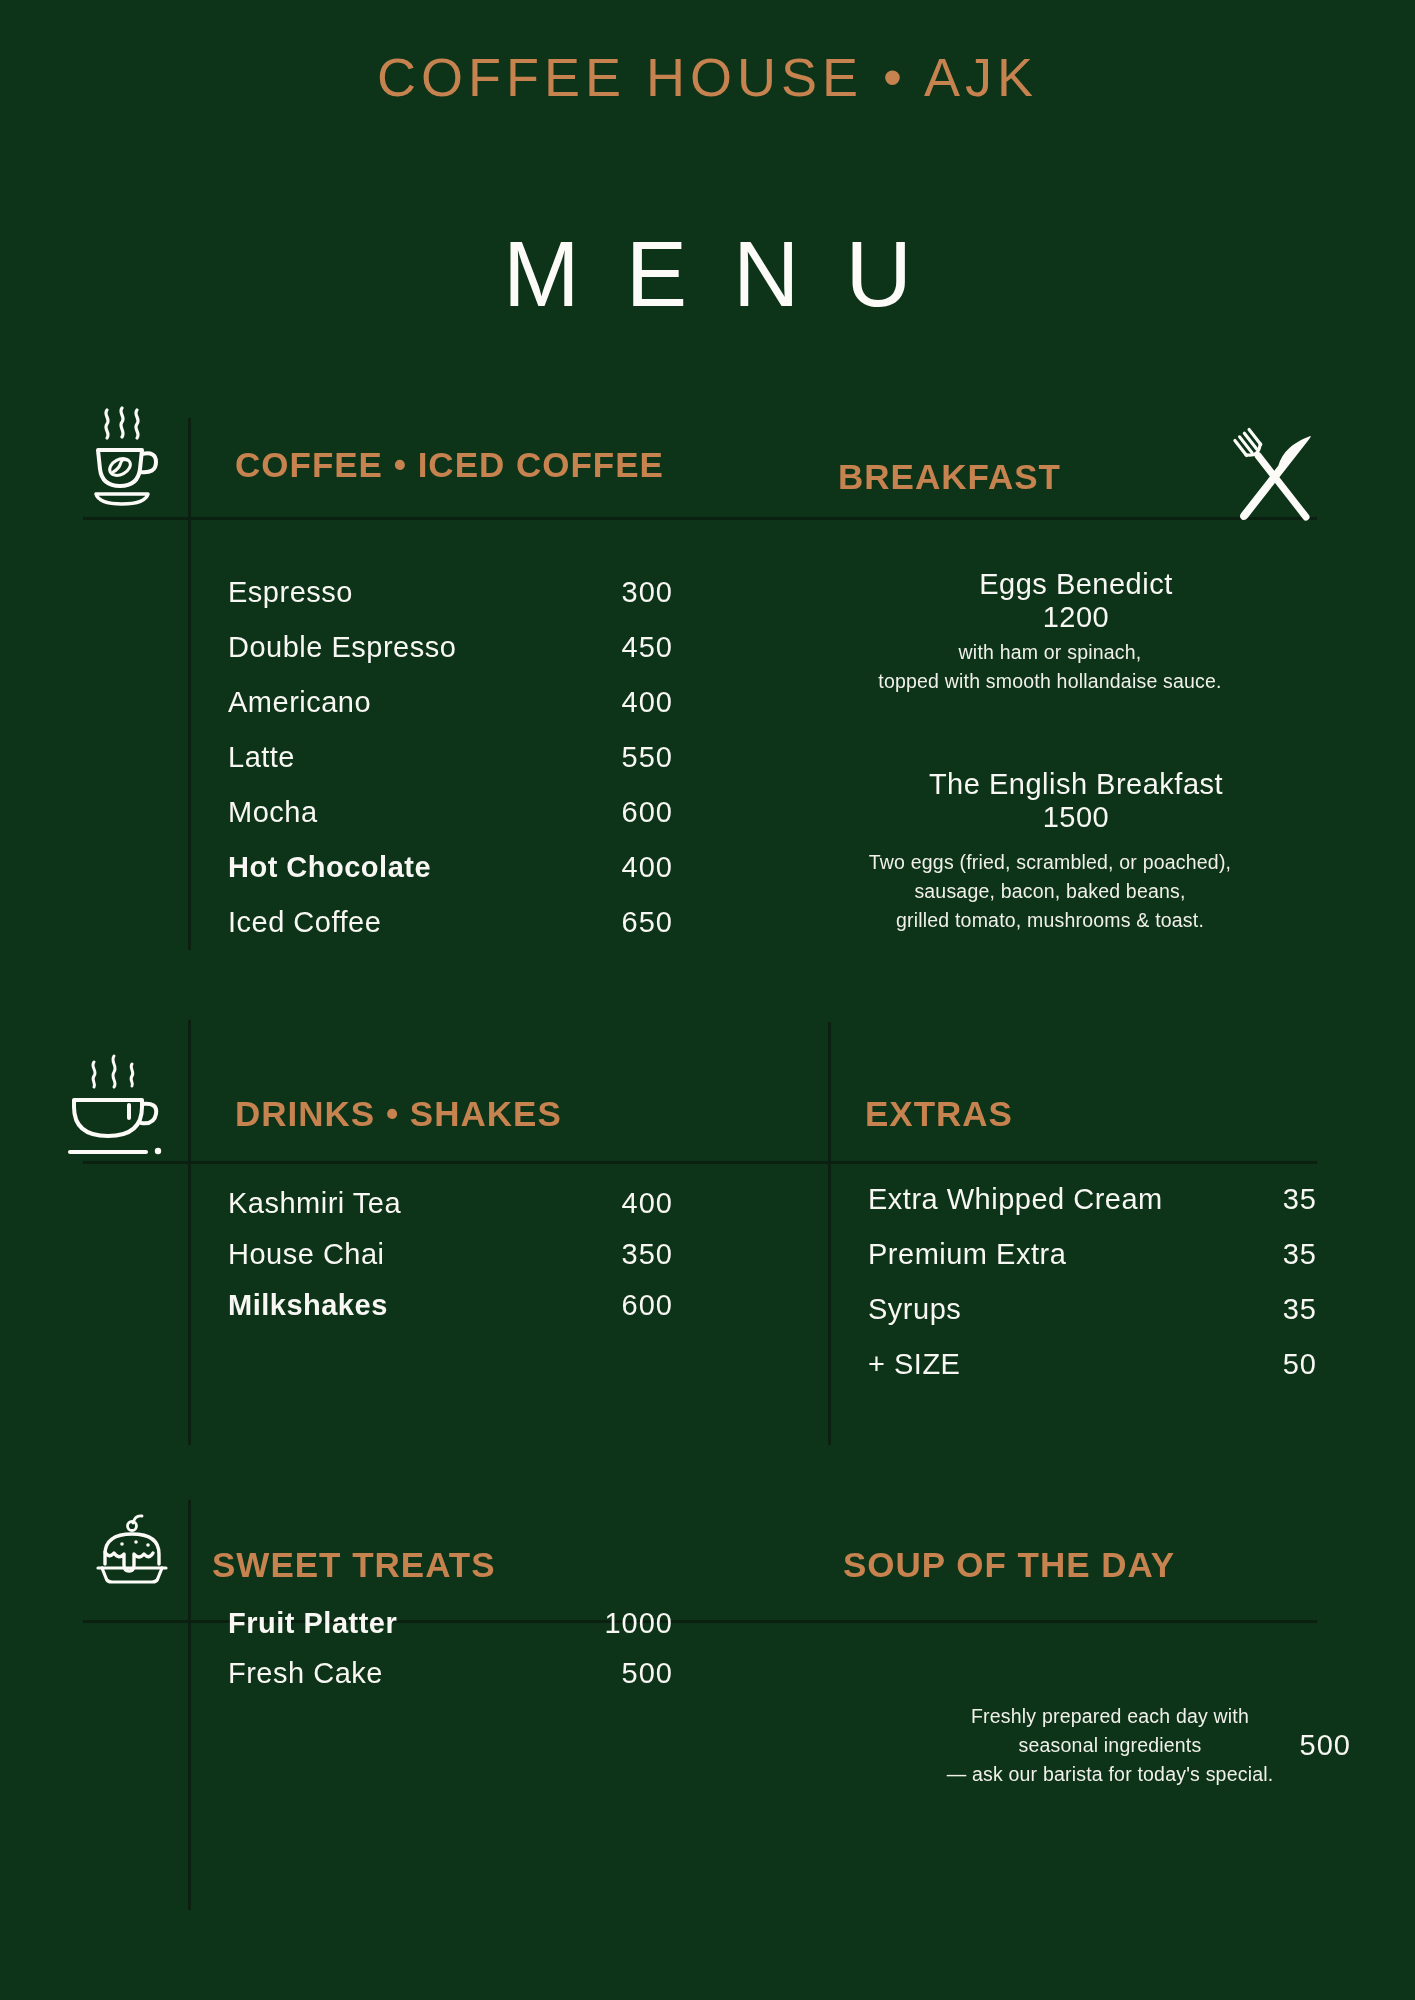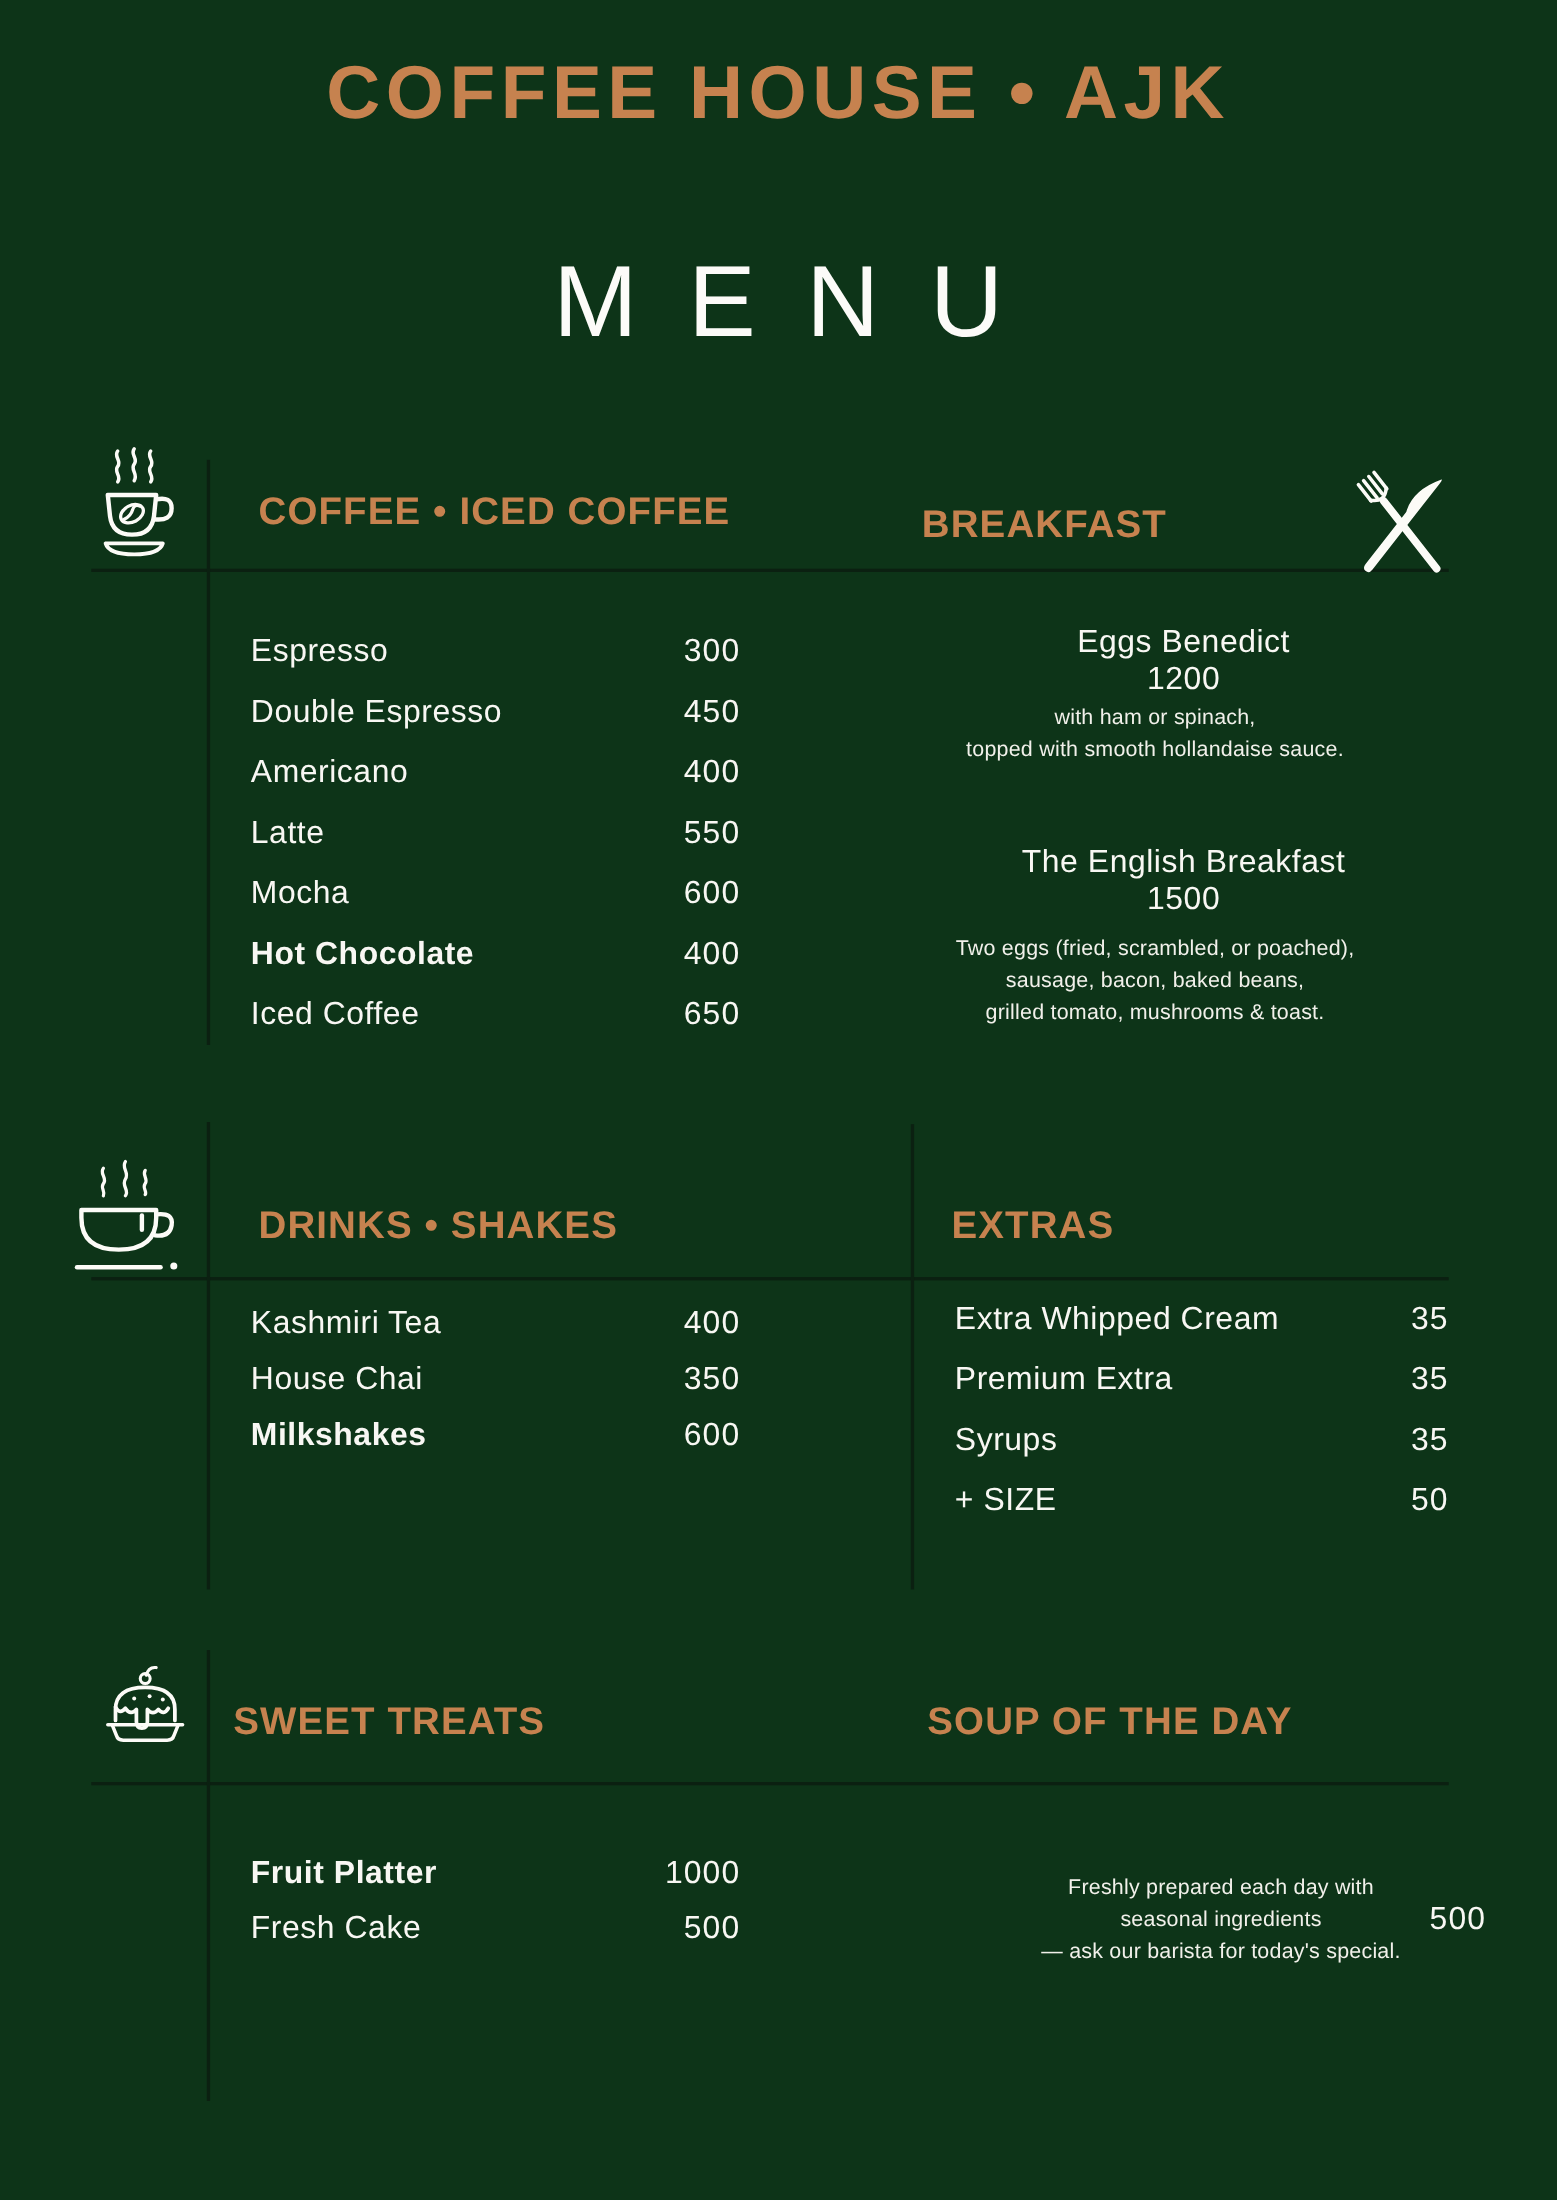--- a/index.html
+++ b/index.html
@@ -5,21 +5,21 @@
   html,body{margin:0;padding:0;}
   body{
     width:1415px;height:2000px;position:relative;overflow:hidden;
     background:#0D3418;
     font-family:"Liberation Sans", sans-serif;
   }
   .abs{position:absolute;}
   
   .page-title{
     top:50px;left:0;width:1415px;text-align:center;
-    color:#C6824F;font-size:68px;font-weight:700;letter-spacing:5px;line-height:1;
+    color:#C6824F;font-size:54px;font-weight:400;letter-spacing:5px;line-height:1;
     white-space:nowrap;
   }
   .menu-word{
     top:228px;left:0;width:1415px;text-align:center;
     color:#FCFBF8;font-size:92px;font-weight:300;letter-spacing:46px;text-indent:46px;
     line-height:1;white-space:nowrap;
   }
   
   .hline{height:3px;background:#0B2011;}
   .vline{width:3px;background:#0B2011;}
@@ -232,21 +232,21 @@
   </div>
   <div class="row">
     <span class="name">+ SIZE</span>
     <span class="price">50</span>
   </div>
 </div>
 
 <div class="abs section-heading" style="left:212px;top:1547px;">SWEET TREATS</div>
 <div class="abs section-heading" style="left:843px;top:1547px;">SOUP OF THE DAY</div>
 
-<div class="abs items sweets-items" style="left:228px;top:1678px;width:445px;">
+<div class="abs items sweets-items" style="left:228px;top:1598px;width:445px;">
   <div class="row bold">
     <span class="name">Fruit Platter</span>
     <span class="price">1000</span>
   </div>
   <div class="row">
     <span class="name">Fresh Cake</span>
     <span class="price">500</span>
   </div>
 </div>
 

